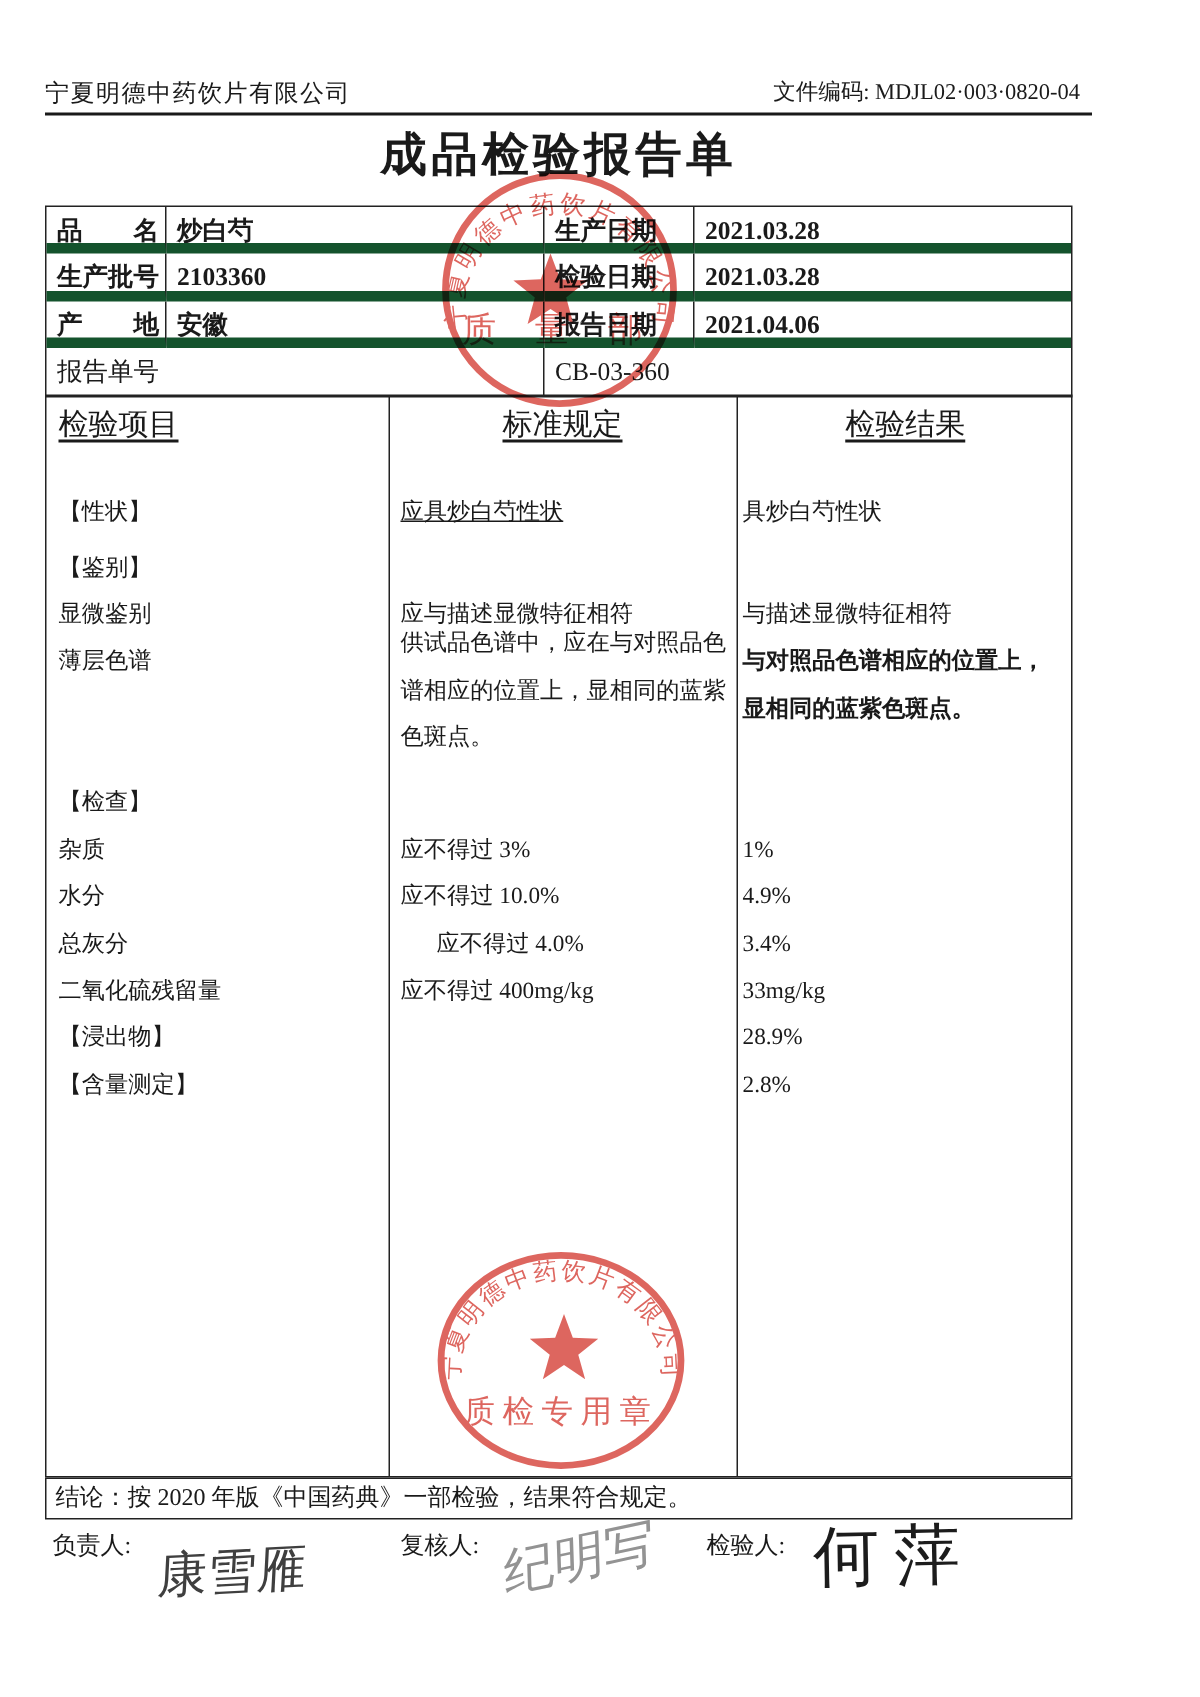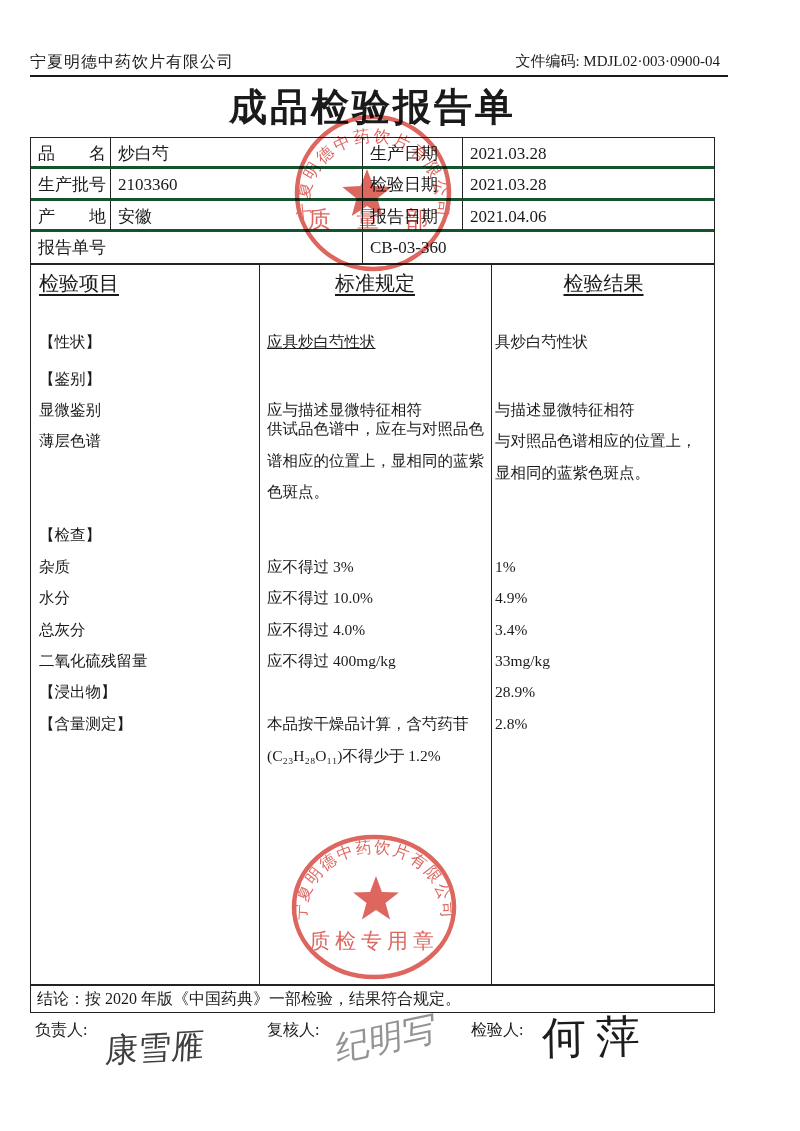--- a/index.html
+++ b/index.html
@@ -5,28 +5,28 @@
   html,body { margin:0; padding:0; background:#ffffff; }
   .page {
     position:relative; width:792px; height:1131px; background:#ffffff;
     font-family:"Liberation Serif","DejaVu Serif",serif; color:#1a1a1a; overflow:hidden;
   }
   
   .hdr-company { position:absolute; left:30px; top:52px; font-size:16px; letter-spacing:1px; }
   .hdr-code { position:absolute; right:72px; top:52px; font-size:15px; }
   .hdr-rule { position:absolute; left:30px; top:75px; width:698px; height:0; border-top:2px solid #1a1a1a; }
   .title { position:absolute; left:30px; top:82px; width:685px; text-align:center;
-           font-size:38px; font-weight:bold; letter-spacing:3px; }
+           font-size:31px; font-weight:bold; letter-spacing:3px; }
   
   .info { position:absolute; left:30px; top:137px; width:685px; border:1px solid #222;
           display:grid; grid-template-columns:80px 252px 100px 1fr; grid-auto-rows:31.4px;
           font-size:17px; box-sizing:border-box; }
   .ic { line-height:31.4px; padding-left:7px; white-space:nowrap; overflow:hidden; box-sizing:border-box; }
   .br { border-right:1px solid #222; }
-  .bb { border-bottom:3px solid #14532d; }
+  .bb { border-bottom:7px solid #14532d;font-weight:bold; }
   .span12 { grid-column:1/3; }
   .span34 { grid-column:3/5; }
   
   .mt { position:absolute; left:30px; top:263px; width:685px; height:722px;
         border:1px solid #222; box-sizing:border-box; font-size:15.5px; }
   .vdiv { position:absolute; top:0; width:0; height:100%; border-left:1px solid #222; }
   .vd1 { left:228px; } .vd2 { left:460px; }
   .mcell { position:absolute; line-height:21px; }
   .wrap { line-height:31.5px; }
   .mh { text-decoration:underline; text-underline-offset:4px; font-size:20px; }
@@ -50,21 +50,21 @@
   .stamp { position:absolute; mix-blend-mode:multiply; opacity:0.82; }
   .stamp-top { left:283px; top:105px; }
   .stamp-bottom { left:288px; top:830px; }
 </style>
 </head>
 <body>
 
 <div class="page">
 
   <div class="hdr-company">宁夏明德中药饮片有限公司</div>
-  <div class="hdr-code"><span>文件编码:</span>&nbsp;<span>MDJL02·003·0900-04</span></div>
+  <div class="hdr-code"><span>文件编码:</span>&nbsp;<span>MDJL02·003·0820-04</span></div>
   <div class="hdr-rule"></div>
 
   <div class="title">成品检验报告单</div>
 
   <div class="info">
     <div class="ic br bb">品　　名</div>
     <div class="ic br bb">炒白芍</div>
     <div class="ic br bb">生产日期</div>
     <div class="ic bb">2021.03.28</div>
 
@@ -100,27 +100,26 @@
     <div class="mcell c1" style="top:355px;">总灰分</div>
     <div class="mcell c1" style="top:386px;">二氧化硫残留量</div>
     <div class="mcell c1" style="top:417px;">【浸出物】</div>
     <div class="mcell c1" style="top:449px;">【含量测定】</div>
 
     <div class="mcell c2" style="top:67px;text-decoration:underline;">应具炒白芍性状</div>
     <div class="mcell c2" style="top:135px;">应与描述显微特征相符</div>
     <div class="mcell c2 wrap" style="top:149px;">供试品色谱中，应在与对照品色谱相应的位置上，显相同的蓝紫色斑点。</div>
     <div class="mcell c2" style="top:292px;">应不得过 3%</div>
     <div class="mcell c2" style="top:323px;">应不得过 10.0%</div>
-    <div class="mcell c2" style="top:355px;">应不得过 4.0%</div>
+    <div class="mcell c2" style="top:355px;margin-left:24px;">应不得过 4.0%</div>
     <div class="mcell c2" style="top:386px;">应不得过 400mg/kg</div>
-    <div class="mcell c2 wrap" style="top:444px;">本品按干燥品计算，含芍药苷 (C₂₃H₂₈O₁₁)不得少于 1.2%</div>
 
     <div class="mcell c3" style="top:67px;">具炒白芍性状</div>
     <div class="mcell c3" style="top:135px;">与描述显微特征相符</div>
-    <div class="mcell c3 wrap" style="top:161px;">与对照品色谱相应的位置上，显相同的蓝紫色斑点。</div>
+    <div class="mcell c3 wrap" style="top:161px;font-weight:bold;">与对照品色谱相应的位置上，显相同的蓝紫色斑点。</div>
     <div class="mcell c3" style="top:292px;">1%</div>
     <div class="mcell c3" style="top:323px;">4.9%</div>
     <div class="mcell c3" style="top:355px;">3.4%</div>
     <div class="mcell c3" style="top:386px;">33mg/kg</div>
     <div class="mcell c3" style="top:417px;">28.9%</div>
     <div class="mcell c3" style="top:449px;">2.8%</div>
   </div>
 
   <div class="concl"><span>结论：按 2020 年版《中国药典》一部检验，结果符合规定。</span></div>
 

